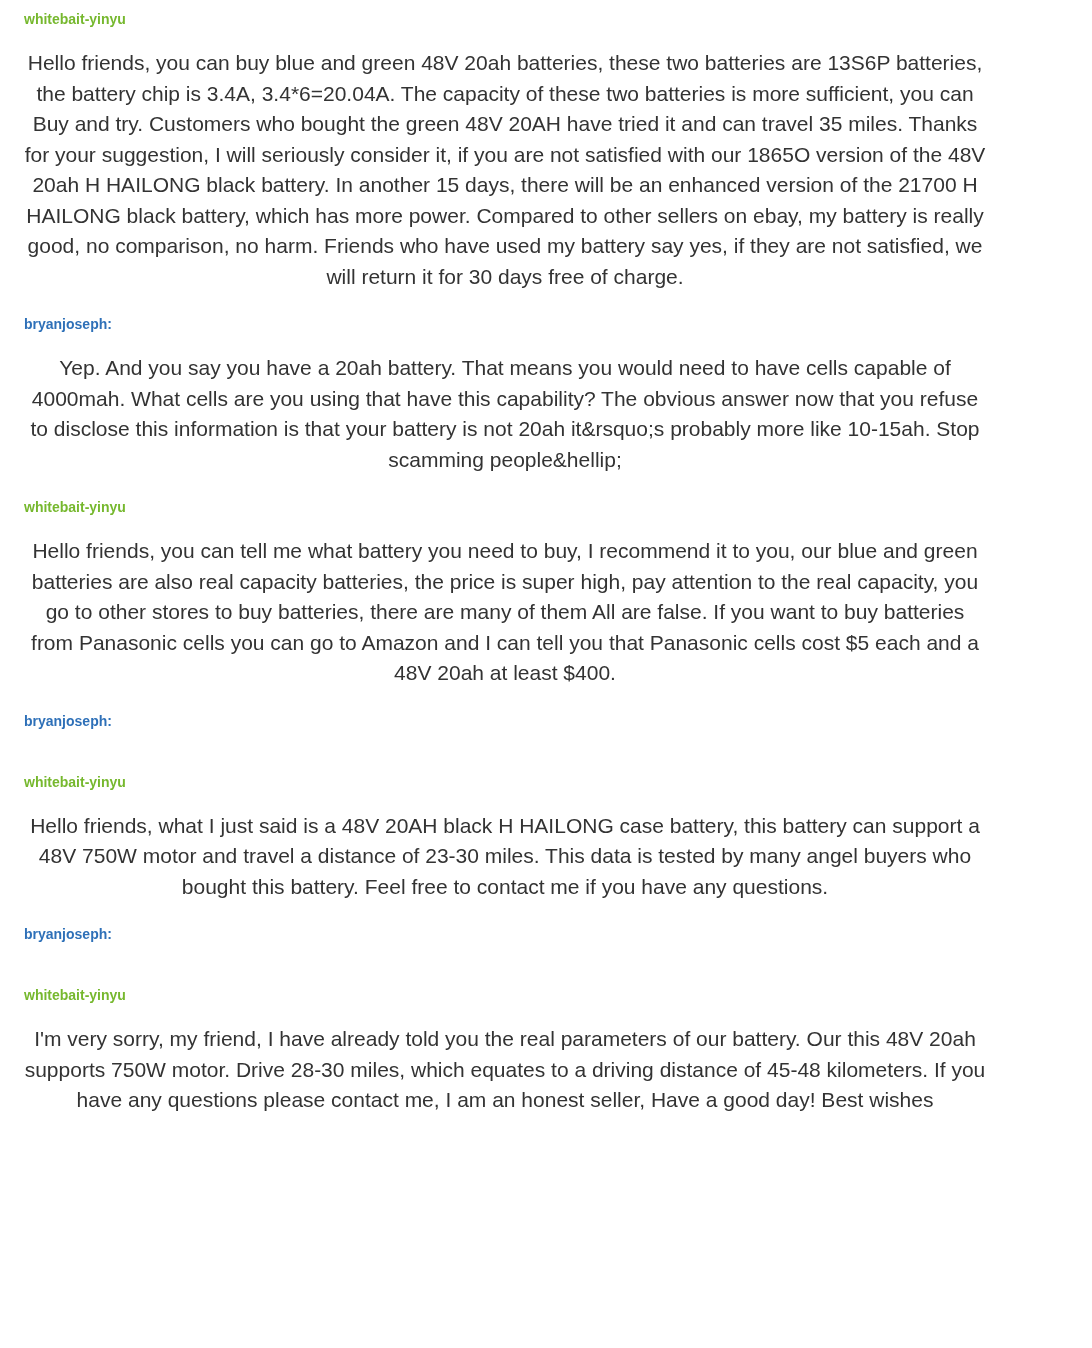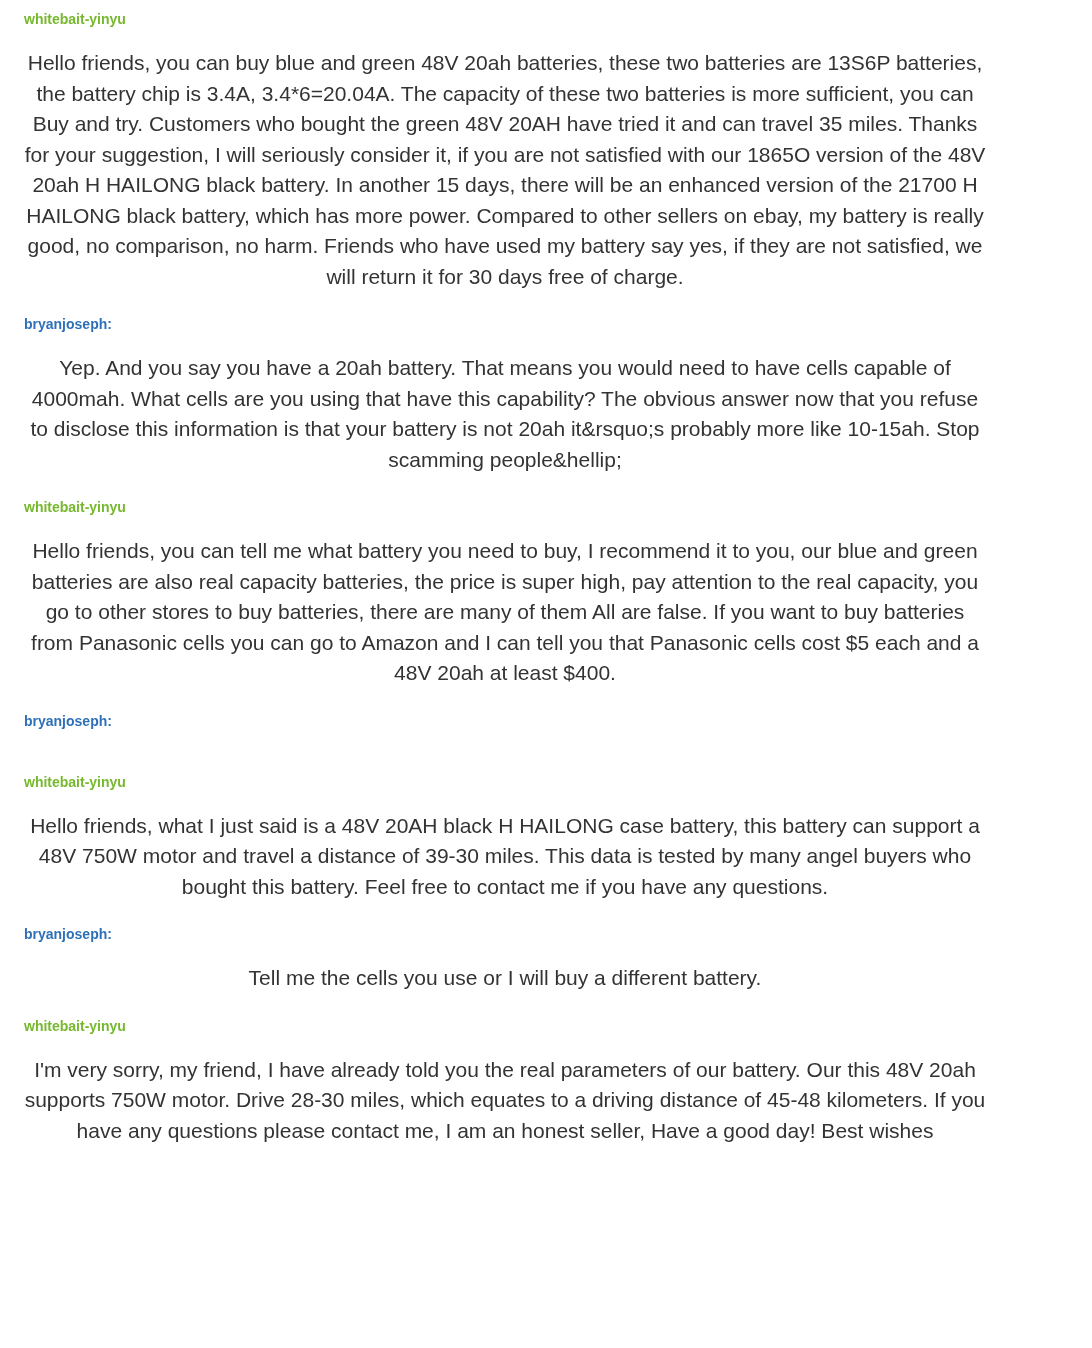--- a/index.html
+++ b/index.html
@@ -52,26 +52,25 @@
     <h3 class="author seller">whitebait-yinyu</h3>
     <p class="text">Hello friends, you can tell me what battery you need to buy, I recommend it to you, our blue and green batteries are also real capacity batteries, the price is super high, pay attention to the real capacity, you go to other stores to buy batteries, there are many of them All are false. If you want to buy batteries from Panasonic cells you can go to Amazon and I can tell you that Panasonic cells cost $5 each and a 48V 20ah at least $400.</p>
   </section>
 
   <section class="message">
     <h3 class="author buyer">bryanjoseph:</h3>
   </section>
 
   <section class="message">
     <h3 class="author seller">whitebait-yinyu</h3>
-    <p class="text">Hello friends, what I just said is a 48V 20AH black H HAILONG case battery, this battery can support a 48V 750W motor and travel a distance of 39-30 miles. This data is tested by many angel buyers who bought this battery. Feel free to contact me if you have any questions.</p>
+    <p class="text">Hello friends, what I just said is a 48V 20AH black H HAILONG case battery, this battery can support a 48V 750W motor and travel a distance of 23-30 miles. This data is tested by many angel buyers who bought this battery. Feel free to contact me if you have any questions.</p>
   </section>
 
   <section class="message">
     <h3 class="author buyer">bryanjoseph:</h3>
-    <p class="text">Tell me the cells you use or I will buy a different battery.</p>
   </section>
 
   <section class="message">
     <h3 class="author seller">whitebait-yinyu</h3>
     <p class="text">I'm very sorry, my friend, I have already told you the real parameters of our battery. Our this 48V 20ah supports 750W motor. Drive 28-30 miles, which equates to a driving distance of 45-48 kilometers. If you have any questions please contact me, I am an honest seller, Have a good day! Best wishes</p>
   </section>
 
 </div>
 
 </body></html>

